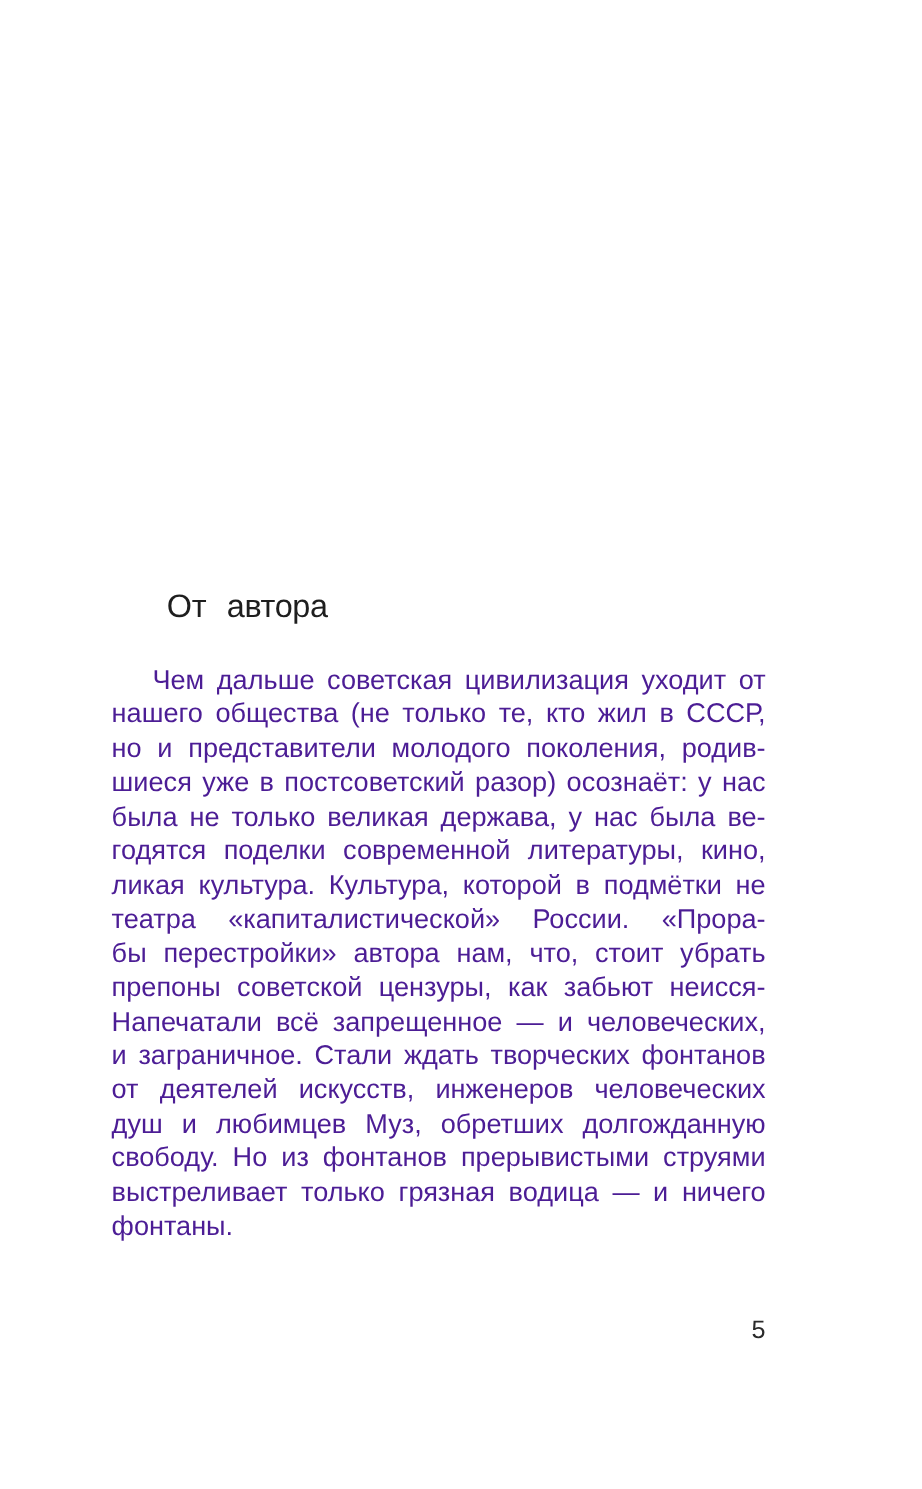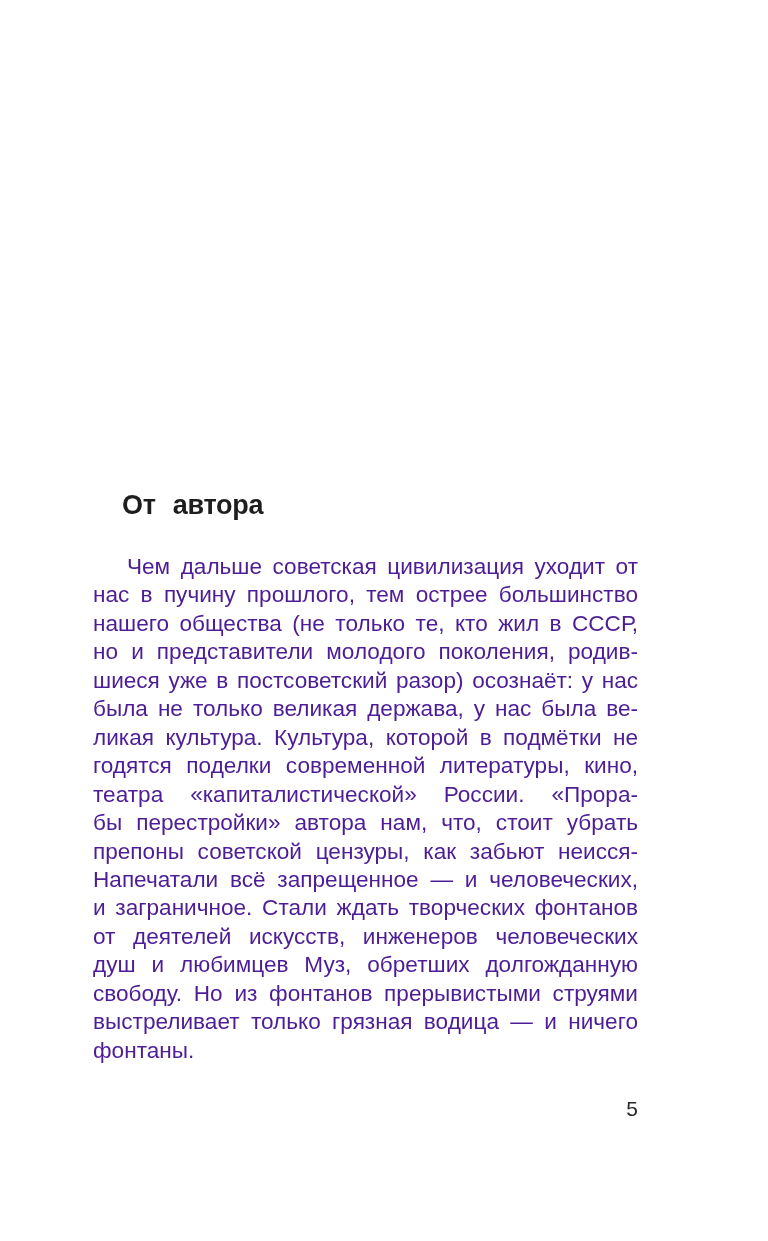--- a/index.html
+++ b/index.html
@@ -9,24 +9,24 @@
   }
   .book-page {
     position: relative;
     width: 768px;
     height: 1241px;
     background: #ffffff;
     overflow: hidden;
   }
   .chapter-title {
     position: absolute;
-    left: 122px;
+    left: 139px;
     top: 472px;
     font-family: "Liberation Sans", sans-serif;
-    font-weight: bold;
+    font-weight: normal;
     font-size: 27px;
     letter-spacing: -0.3px;
     word-spacing: 10px;
     color: #1e1e1e;
     white-space: nowrap;
   }
   .paragraph {
     position: absolute;
     left: 93px;
     top: 553px;
@@ -60,27 +60,26 @@
 </style>
 </head>
 <body>
 
 <div class="book-page">
 
   <h1 class="chapter-title">От автора</h1>
 
   <div class="paragraph">
       <div class="line first">Чем дальше советская цивилизация уходит от</div>
-      <div class="line">нас в пучину прошлого, тем острее большинство</div>
       <div class="line">нашего общества (не только те, кто жил в СССР,</div>
       <div class="line">но и представители молодого поколения, родив-</div>
       <div class="line">шиеся уже в постсоветский разор) осознаёт: у нас</div>
       <div class="line">была не только великая держава, у нас была ве-</div>
+      <div class="line">годятся поделки современной литературы, кино,</div>
       <div class="line">ликая культура. Культура, которой в подмётки не</div>
-      <div class="line">годятся поделки современной литературы, кино,</div>
       <div class="line">театра «капиталистической» России. «Прора-</div>
       <div class="line">бы перестройки» автора нам, что, стоит убрать</div>
       <div class="line">препоны советской цензуры, как забьют неисся-</div>
       <div class="line">Напечатали всё запрещенное — и человеческих,</div>
       <div class="line">и заграничное. Стали ждать творческих фонтанов</div>
       <div class="line">от деятелей искусств, инженеров человеческих</div>
       <div class="line">душ и любимцев Муз, обретших долгожданную</div>
       <div class="line">свободу. Но из фонтанов прерывистыми струями</div>
       <div class="line">выстреливает только грязная водица — и ничего</div>
       <div class="line last">фонтаны.</div>

